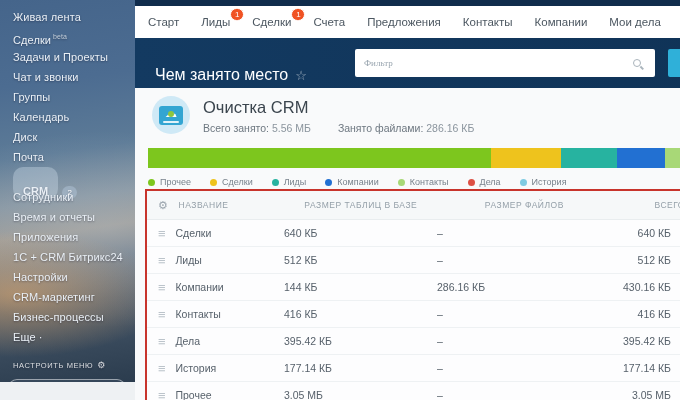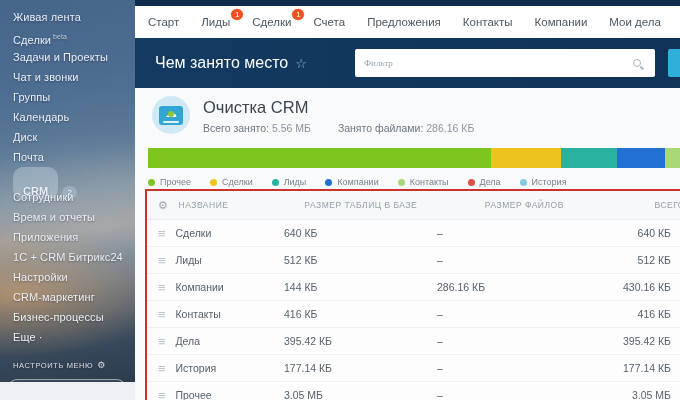--- a/index.html
+++ b/index.html
@@ -44,21 +44,21 @@
     display:flex; align-items:center; padding-left:2px; }
   .nav-item { position:relative; padding:0 11px; font-size:11.5px; color:#4c5761;
     white-space:nowrap; cursor:pointer; }
   .nav-badge { position:absolute; top:-8px; right:-3px; min-width:14px; height:13px;
     background:#f05223; border:1px solid #fff; border-radius:8px; color:#fff;
     font-size:8px; line-height:11px; text-align:center; padding:0 2px; }
   .nav-badge:empty { display:none; }
 
   .band { position:absolute; left:0; top:38px; width:660px; height:50px;
     background:linear-gradient(90deg,#133a61 0%, #0f3256 100%); }
-  .band-title { position:absolute; left:20px; top:0; height:50px; line-height:50px;
+  .band-title { position:absolute; left:20px; top:12px; height:50px; line-height:50px;
     font-size:16px; color:#fdfeff; font-weight:normal; white-space:nowrap; }
   .band-star { color:rgba(255,255,255,.55); font-size:13px; margin-left:7px; cursor:pointer; }
   .search { position:absolute; left:220px; top:11px; width:300px; height:28px;
     background:#fff; border:none; border-radius:2px; padding:0 26px 0 9px;
     font-size:9px; color:#45505a; font-family:Liberation Serif, serif; }
   .search::placeholder { color:#9aa6b0; }
   .search-glass { position:absolute; left:498px; top:21px; width:8px; height:8px;
     border:1.5px solid #aab4bc; border-radius:50%; cursor:pointer; }
   .search-glass::after { content:""; position:absolute; left:6px; top:7px; width:4px; height:1.5px;
     background:#aab4bc; transform:rotate(45deg); }

